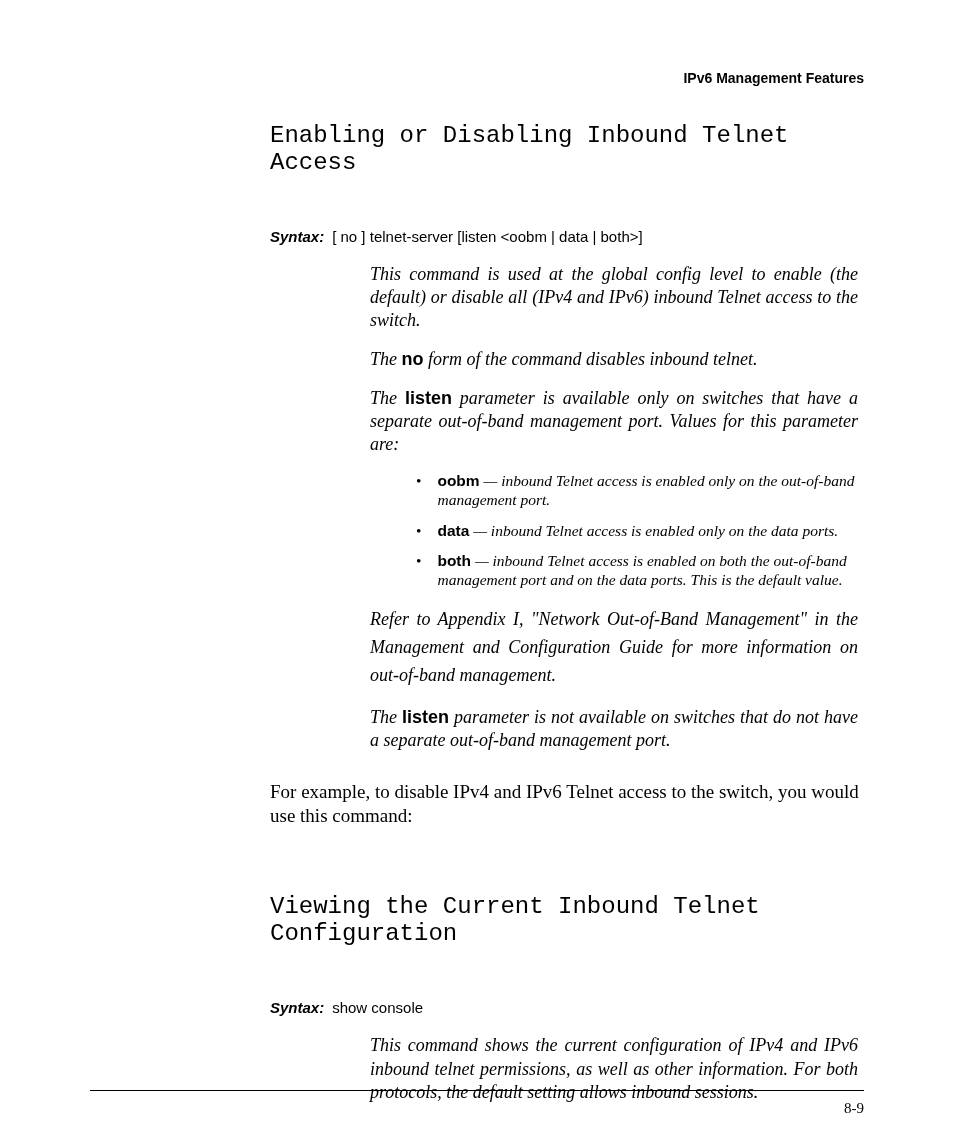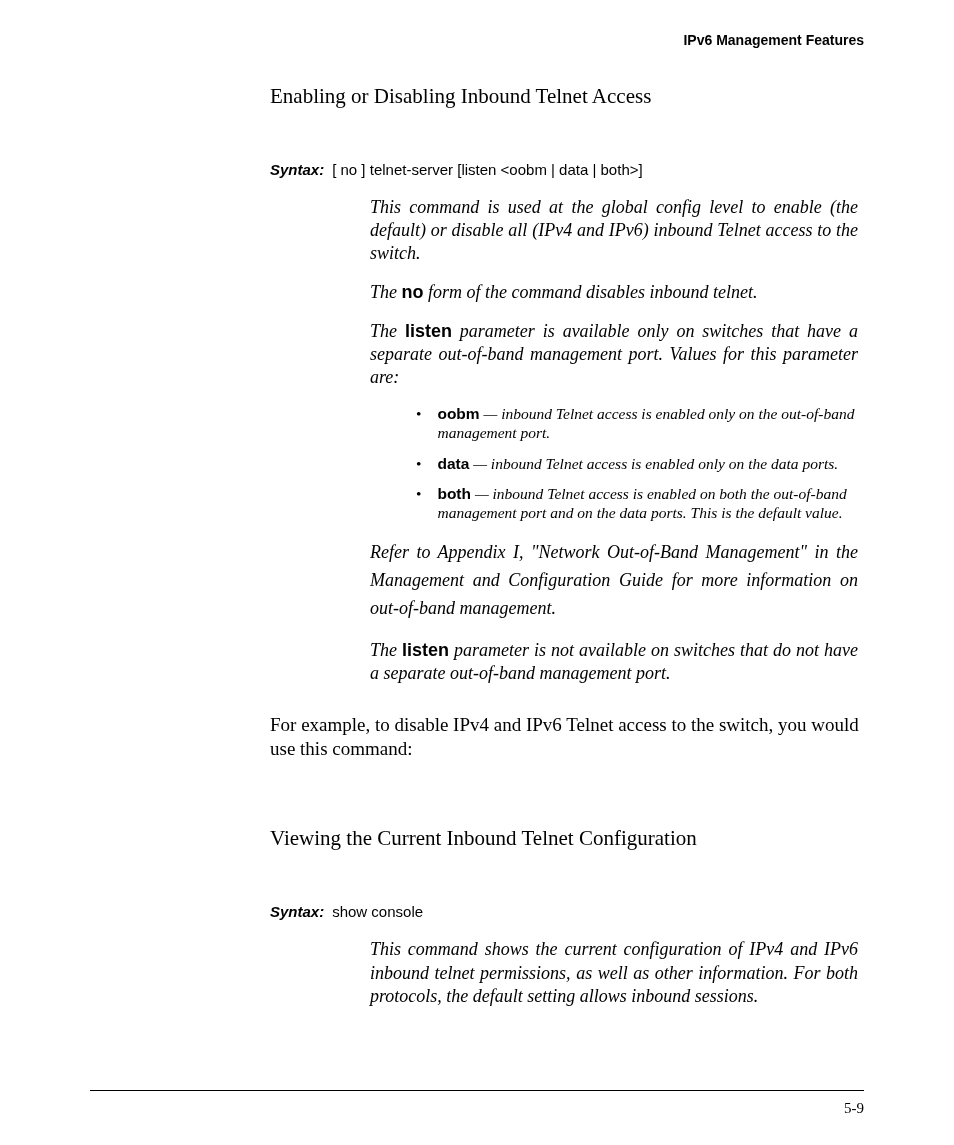--- a/index.html
+++ b/index.html
@@ -6,32 +6,33 @@
   body {
     width: 954px;
     height: 1145px;
     background: #fff;
     font-family: Georgia, 'Times New Roman', serif;
     color: #000;
     position: relative;
   }
   .page {
     padding: 32px 90px 0 90px;
+    margin-top: 38px;
   }
   .header {
     text-align: right;
     font-family: Arial, Helvetica, sans-serif;
     font-size: 14px;
     line-height: 1.25;
     margin-bottom: 34px;
   }
   .header .line1 { font-weight: bold; }
   .heading {
-    font-family: Liberation Serif, serif;
-    font-size: 21px;
+    font-family: Liberation Mono, monospace;
+    font-size: 24px;
     font-weight: normal;
     margin-left: 180px;
     margin-bottom: 52px;
   }
   .syntax-row {
     margin-left: 180px;
     display: flex;
     font-family: Arial, Helvetica, sans-serif;
     font-size: 15px;
     margin-bottom: 18px;
@@ -142,13 +143,13 @@
   <div class="syntax-row">
     <span class="syntax-label">Syntax:</span>
     <span class="syntax-text">show console</span>
   </div>
 
   <div class="desc-block">This command shows the current configuration of IPv4 and IPv6 inbound telnet permissions, as well as other informa­tion. For both protocols, the default setting allows inbound sessions.</div>
 
 </div>
 
 <div class="footer-line"></div>
-<div class="page-num">5-9</div>
+<div class="page-num">8-9</div>
 
 </body></html>

